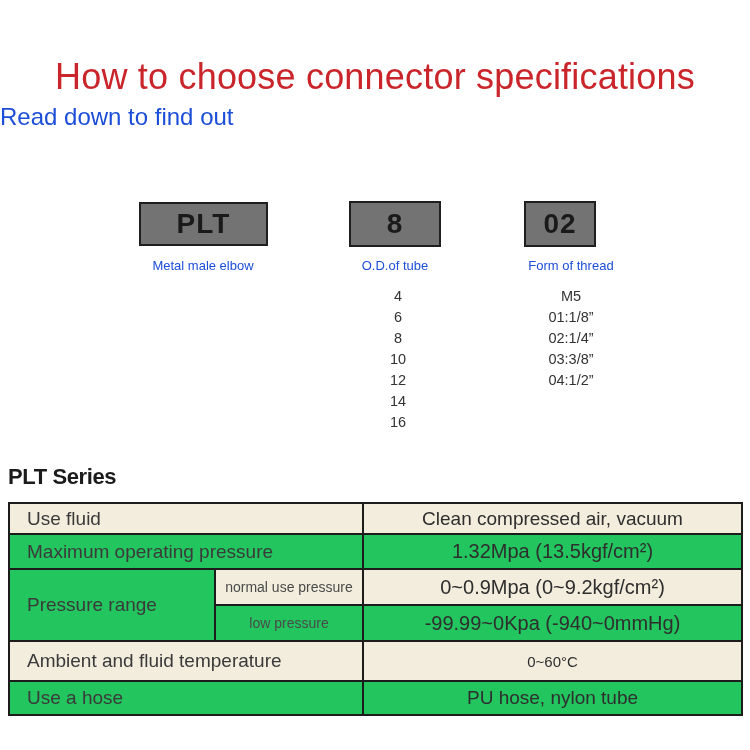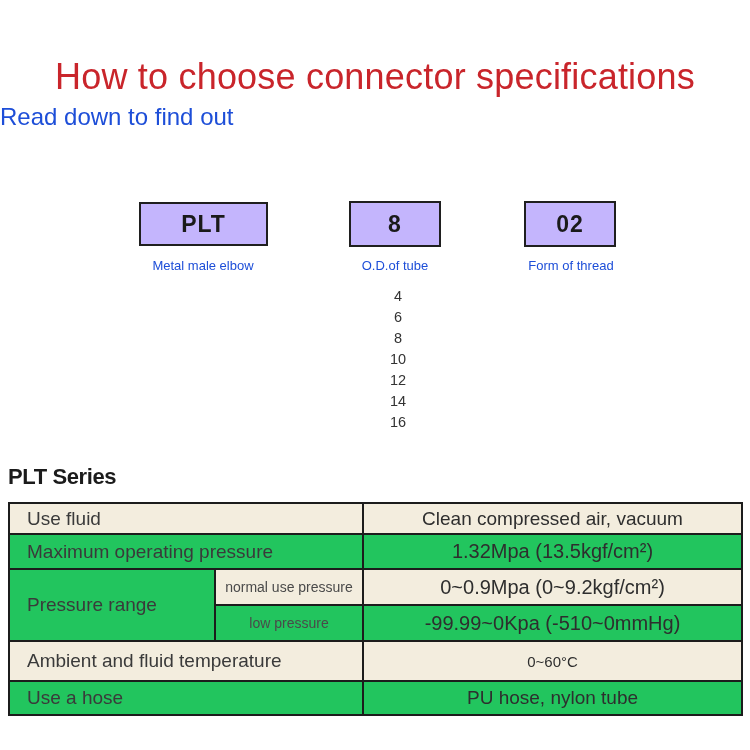--- a/index.html
+++ b/index.html
@@ -23,28 +23,28 @@
     text-align: center; font-size: 36px; font-weight: 500;
     color: var(--title-red); letter-spacing: 0.2px;
   }
   .subtitle {
     position: absolute; top: 103px; left: 0; width: 750px;
     text-align: left; font-size: 24px; color: #1d4ed8;
   }
 
   .code-box {
     position: absolute;
-    border: 2px solid #1f1f1f; background: #c4b5fd;
+    border: 2px solid #1f1f1f; background: #737373;
     display: flex; align-items: center; justify-content: center;
-    font-weight: bold; font-size: 23px; color: #1a1a1a;
+    font-weight: bold; font-size: 28px; color: #1a1a1a;
     letter-spacing: 1px;
   }
   .box-plt    { left: 139px; top: 202px; width: 129px; height: 44px; }
   .box-tube   { left: 349px; top: 201px; width: 92px;  height: 46px; }
-  .box-thread { left: 524px; top: 201px; width: 92px;  height: 46px; }
+  .box-thread { left: 524px; top: 201px; width: 72px;  height: 46px; }
 
   .box-label {
     position: absolute; top: 258px; text-align: center;
     font-size: 13px; color: #1d4ed8;
   }
   .label-plt    { left: 128px; width: 150px; }
   .label-tube   { left: 345px; width: 100px; }
   .label-thread { left: 516px; width: 110px; }
 
   .option-list {
@@ -115,20 +115,27 @@
   <div class="option-list list-tube">
     <div>4</div>
     <div>6</div>
     <div>8</div>
     <div>10</div>
     <div>12</div>
     <div>14</div>
     <div>16</div>
   </div>
 
+  <div class="option-list list-thread">
+    <div>M5</div>
+    <div>01:1/8”</div>
+    <div>02:1/4”</div>
+    <div>03:3/8”</div>
+    <div>04:1/2”</div>
+  </div>
 
   <div class="series-heading">PLT Series</div>
 
   <table class="spec-table">
     <colgroup>
       <col class="col-label">
         <col class="col-sub">
         <col class="col-value">
     </colgroup>
     <tbody>
@@ -140,21 +147,21 @@
         <td colspan="2" class="label-cell white-cell">Maximum operating pressure</td>
         <td class="value-cell v-md white-cell">1.32Mpa (13.5kgf/cm²)</td>
       </tr>
       <tr class="r3">
         <td rowspan="2" class="label-cell white-cell">Pressure range</td>
         <td class="sub-cell beige-cell">normal use pressure</td>
         <td class="value-cell v-md beige-cell">0~0.9Mpa (0~9.2kgf/cm²)</td>
       </tr>
       <tr class="r4">
         <td class="sub-cell white-cell">low pressure</td>
-        <td class="value-cell v-md white-cell">-99.99~0Kpa (-510~0mmHg)</td>
+        <td class="value-cell v-md white-cell">-99.99~0Kpa (-940~0mmHg)</td>
       </tr>
       <tr class="r5">
         <td colspan="2" class="label-cell beige-cell">Ambient and fluid temperature</td>
         <td class="value-cell v-sm beige-cell">0~60°C</td>
       </tr>
       <tr class="r6">
         <td colspan="2" class="label-cell white-cell">Use a hose</td>
         <td class="value-cell v-lg white-cell">PU hose, nylon tube</td>
       </tr>
     </tbody>

